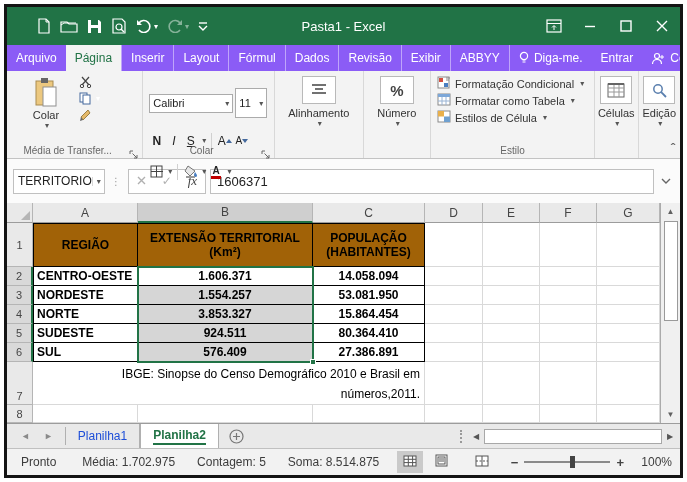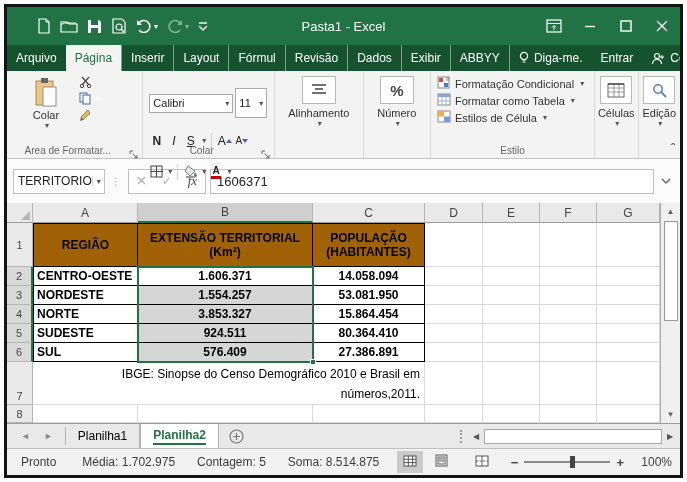--- a/index.html
+++ b/index.html
@@ -13,21 +13,21 @@
   .qat { display:flex; align-items:center; gap:9px; margin-left:30px; z-index:2; }
   .qat-btn { display:flex; align-items:center; color:#fff; cursor:default; }
   .qat-btn svg { display:block; }
   .dim { opacity:.45; }
   .dd { font-size:8px; color:#fff; margin-left:2px; }
   .title { position:absolute; left:0; right:0; text-align:center; color:#fff; font-size:13px; pointer-events:none; }
   .wincontrols { margin-left:auto; display:flex; z-index:2; }
   .winbtn { width:36px; height:38px; display:flex; align-items:center; justify-content:center; color:#fff; }
 
   
-  .tabrow { height:26px; background:#14532d; display:flex; align-items:stretch; flex:none; font-size:12px; }
+  .tabrow { height:26px; background:#8b5cf6; display:flex; align-items:stretch; flex:none; font-size:12px; }
   .rtab { color:#fff; display:flex; align-items:center; padding:0 9px; white-space:nowrap; }
   .rtab.sep { border-right:1px solid rgba(255,255,255,.45); }
   .rtab.first-sep { border-left:1px solid rgba(255,255,255,.45); }
   .rtab.active { background:#f3f3f3; color:#217346; }
   .tabspacer { flex:1; }
   .rtab .ticon { margin-right:5px; display:flex; }
 
   
   .ribbon { height:88px; background:#f3f3f3; border-bottom:1px solid #c3c3c3; display:flex; position:relative; flex:none; color:#3b3b3b; }
   .group { position:relative; border-right:1px solid #d8d8d8; padding-top:3px; }
@@ -91,21 +91,21 @@
   .handle { position:absolute; right:-4px; bottom:-4px; width:6px; height:6px; background:#217346; border:1px solid #fff; }
   .vscroll { position:absolute; right:0; top:0; bottom:0; width:20px; background:#f0f0f0; border-left:1px solid #ababab; display:flex; flex-direction:column; align-items:center; }
   .sarrow { height:17px; display:flex; align-items:center; justify-content:center; color:#606060; font-size:8px; width:100%; }
   .vthumb { width:14px; height:100px; background:#fff; border:1px solid #9a9a9a; margin-top:1px; }
   .vfill { flex:1; }
 
   
   .sheetbar { height:25px; background:#e9e9e9; border-top:1px solid #9c9c9c; display:flex; align-items:stretch; flex:none; font-size:12px; }
   .snav { display:flex; align-items:center; gap:14px; padding:0 12px 0 14px; color:#8a8a8a; font-size:9px; }
   .sdiv { width:1px; background:#b0b0b0; margin:3px 0; }
-  .stab { display:flex; align-items:center; padding:0 12px; color:#000000; border-right:1px solid #b0b0b0; }
+  .stab { display:flex; align-items:center; padding:0 12px; color:#1d4ed8; border-right:1px solid #b0b0b0; }
   .stab.active { background:#fff; color:#217346; font-weight:bold; border-left:1px solid #b0b0b0; }
   .stab.active span { border-bottom:2px solid #217346; padding-bottom:1px; }
   .addsheet { display:flex; align-items:center; padding:0 10px; color:#777; }
   .hscroll { display:flex; align-items:center; flex:1; justify-content:flex-end; padding-right:2px; }
   .hdots { border-left:2px dotted #999; height:13px; margin:0 6px; }
   .harrow { width:16px; height:17px; display:flex; align-items:center; justify-content:center; color:#555; font-size:8px; background:#e9e9e9; }
   .htrack { width:178px; height:15px; border:1px solid #a8a8a8; background:#fff; }
 
   
   .statusbar { height:27px; background:#f2f2f2; border-top:1px solid #c0c0c0; display:flex; align-items:center; font-size:12px; color:#3c3c3c; flex:none; }
@@ -201,22 +201,22 @@
       </span>
     </div>
   </div>
 
   <div class="tabrow">
     <span class="rtab">Arquivo</span>
     <span class="rtab active">Página</span>
     <span class="rtab sep first-sep">Inserir</span>
     <span class="rtab sep">Layout</span>
     <span class="rtab sep">Fórmul</span>
+    <span class="rtab sep">Dados</span>
     <span class="rtab sep">Revisão</span>
-    <span class="rtab sep">Dados</span>
     <span class="rtab sep">Exibir</span>
     <span class="rtab sep">ABBYY</span>
     <span class="rtab">
       <span class="ticon">
         <svg width="10" height="14" viewBox="0 0 10 14">
             <circle cx="5" cy="5" r="3.6" fill="none" stroke="#fff" stroke-width="1.2"></circle>
             <path d="M3.5 9h3M3.5 11h3" stroke="#fff"></path>
           </svg>
       </span>
       <span>Diga-me.</span>
@@ -263,21 +263,21 @@
             </svg>
           <span class="dd">▾</span>
         </span>
         <span class="mini-row">
           <svg width="13" height="13" viewBox="0 0 13 13">
               <path d="M9 1L2 8l2 3 7-7z" fill="#e4b96a" stroke="#9c8146"></path>
               <path d="M2 8l-1 4 3-1z" fill="#666"></path>
             </svg>
         </span>
       </div>
-      <span class="grouplabel">Área de Formatar...</span>
+      <span class="grouplabel">Média de Transfer...</span>
       <span class="launcher">
         <svg width="9" height="9" viewBox="0 0 9 9">
             <path d="M1 1h3M1 1v3" stroke="#666" fill="none"></path>
             <path d="M3.5 3.5L8 8M8 8V5M8 8H5" stroke="#666" fill="none"></path>
           </svg>
       </span>
     </div>
 
     <div class="group g-font">
       <div class="fr">

